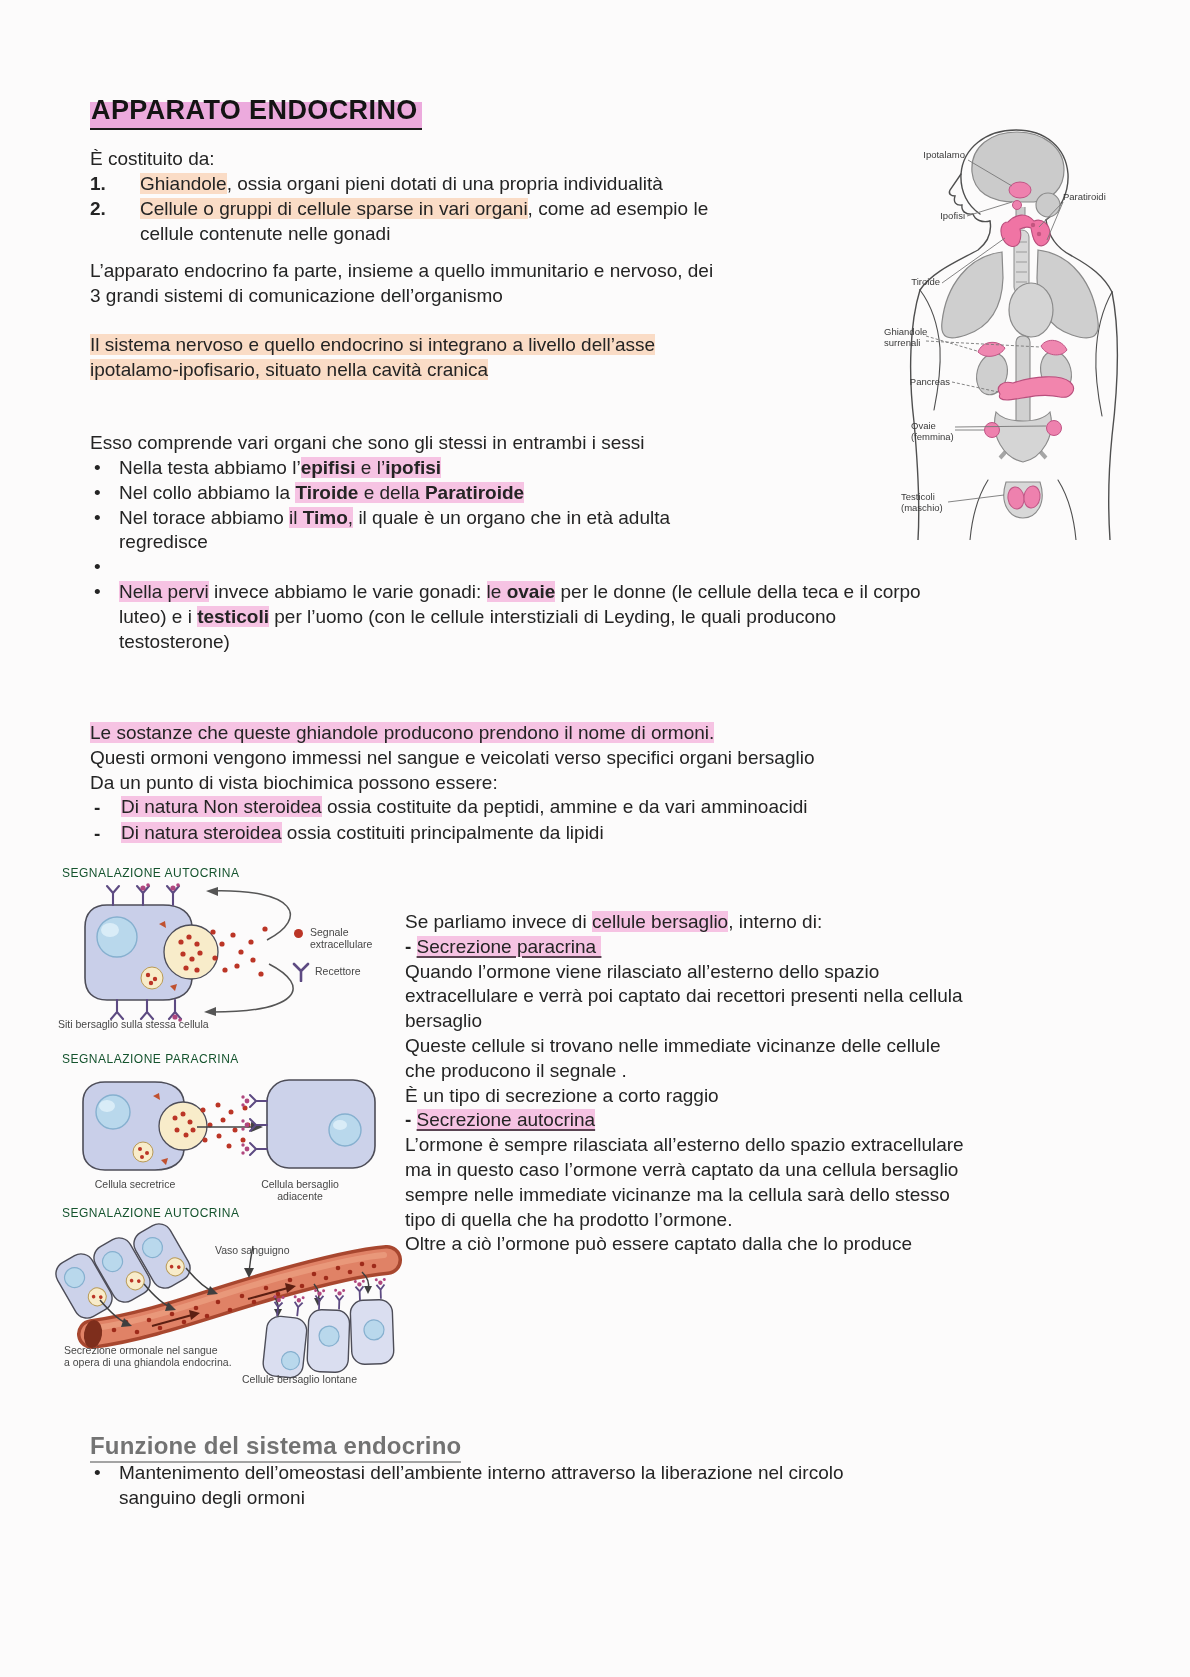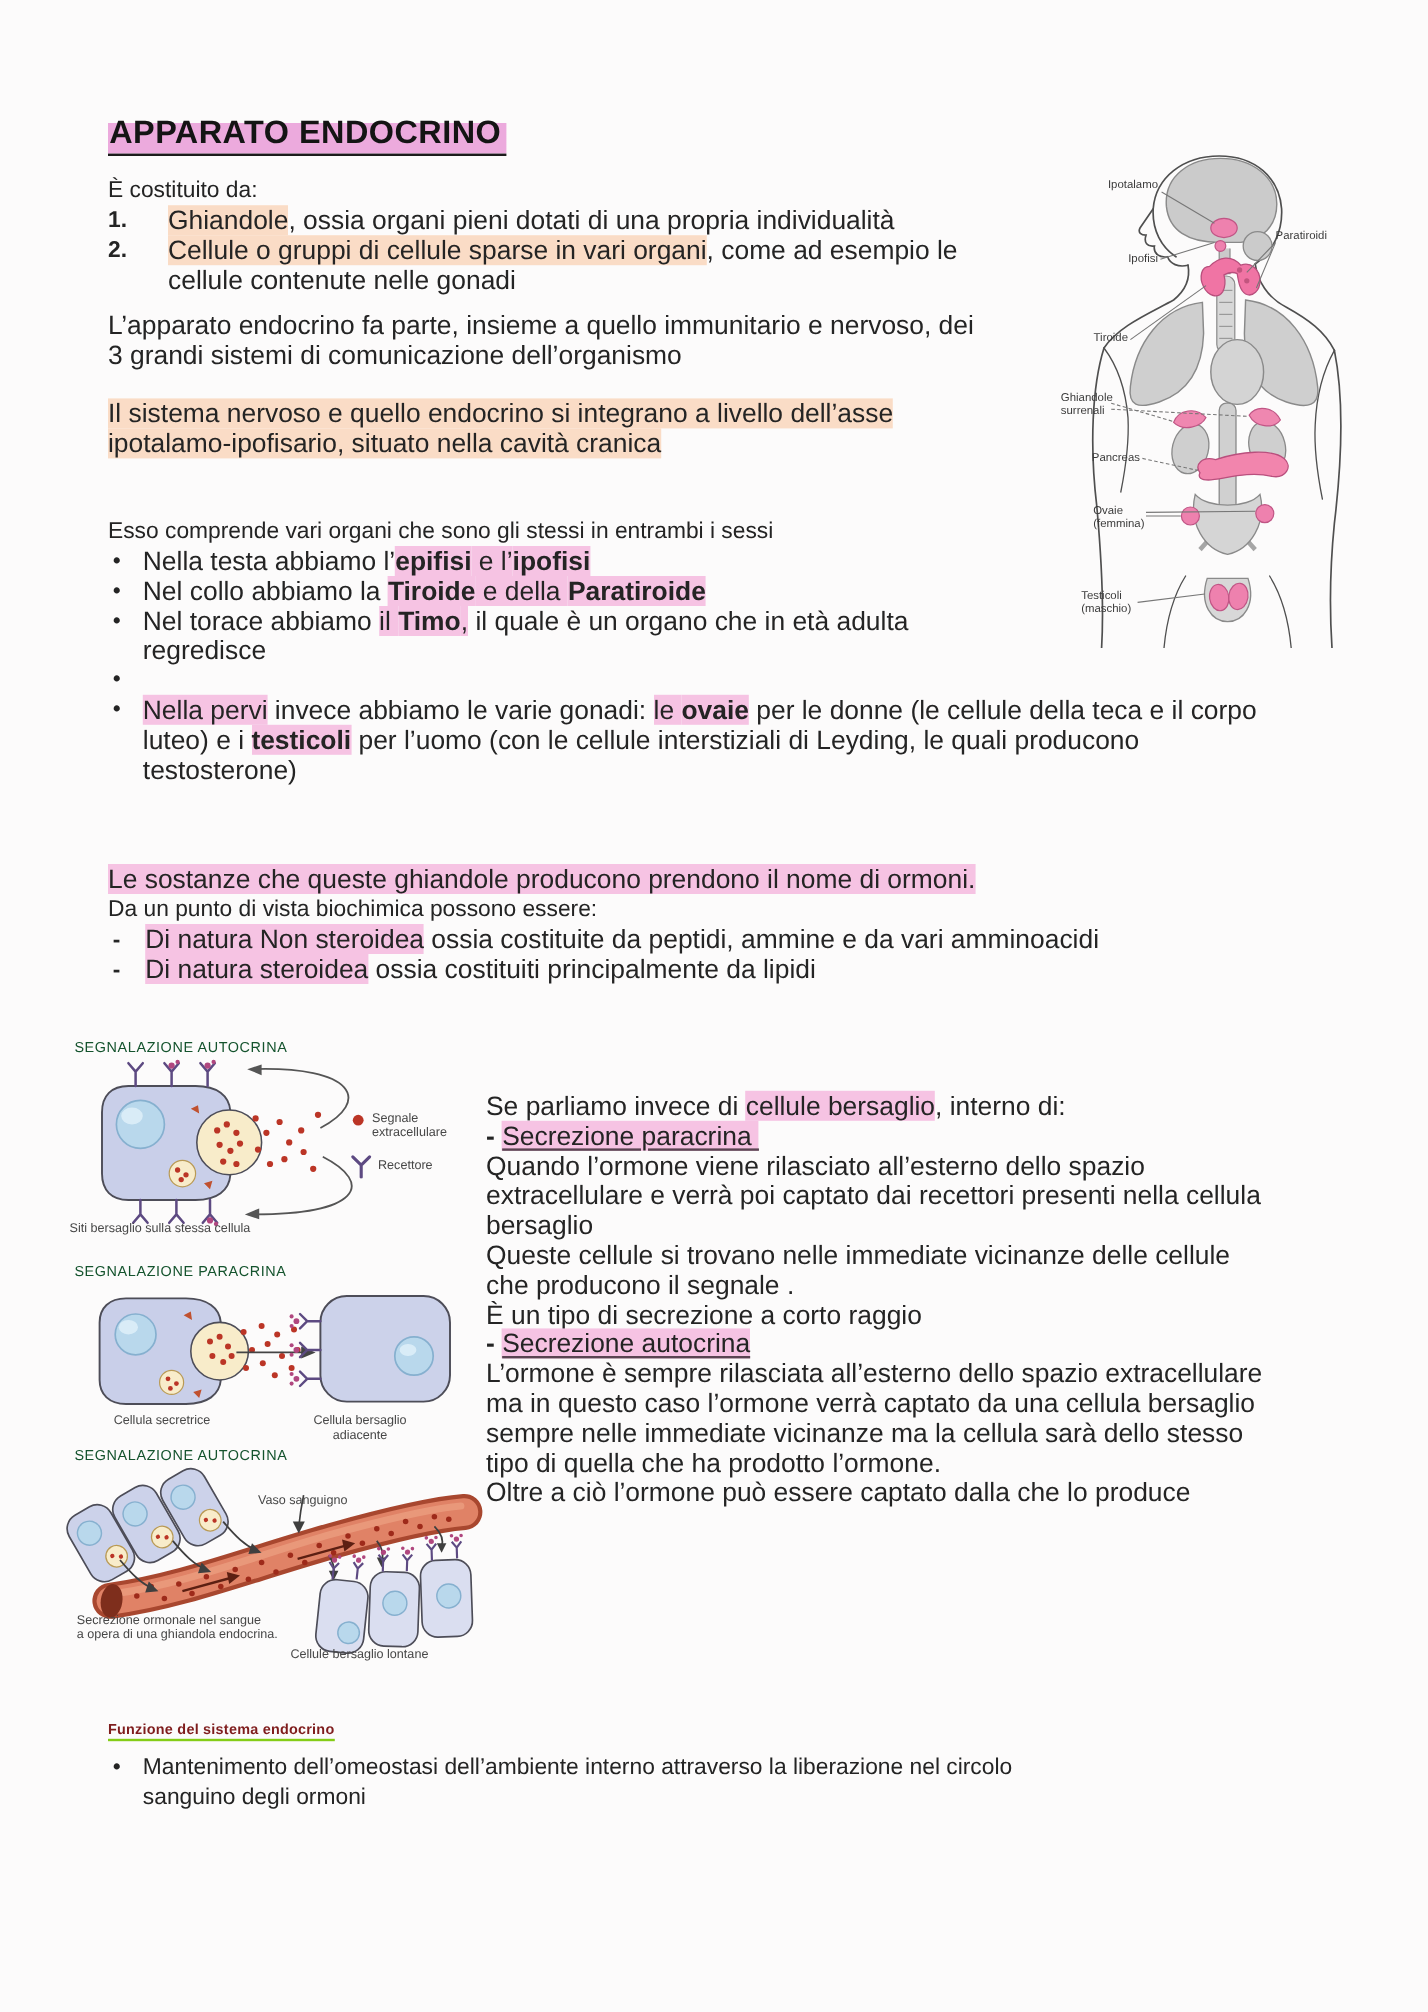--- a/index.html
+++ b/index.html
@@ -5,40 +5,40 @@
   html,body{margin:0;padding:0;}
   body{background:#e9e9e9;}
   .page{
     position:relative;width:1190px;height:1677px;margin:0 auto;
     background:#fcfbfb;overflow:hidden;
     font-family:"Liberation Sans","DejaVu Sans",sans-serif;
     color:#242424;
   }
   .abs{position:absolute;}
   .txt{font-size:19px;line-height:24.8px;white-space:pre-wrap;}
-  .rich{font-size:22px;line-height:24.8px;white-space:pre-wrap;}
+  .rich{font-size:19px;line-height:24.8px;white-space:pre-wrap;}
   .bold{font-weight:700;}
   .hl-pink{background:#f6c3e3;}
   .hl-peach{background:#fadcc6;}
   .underline{text-decoration:underline;text-decoration-thickness:1.5px;text-underline-offset:3px;text-decoration-color:#5a4452;}
   .title-hl{
     display:inline-block;font-size:27px;font-weight:700;letter-spacing:.4px;color:#141414;
     background:linear-gradient(180deg,rgba(0,0,0,0) 24%,#ecaadd 24%,#ecaadd 100%);
     border-bottom:2.6px solid #1b1b1b;padding:1px 4px 2px 1px;
   }
   .nrow,.brow,.drow{display:flex;align-items:flex-start;}
   .num{width:50px;flex:0 0 50px;font-size:19px;line-height:24.8px;}
   .bullet{width:25px;flex:0 0 25px;font-size:19px;line-height:24.8px;padding-left:4px;}
   .dash{width:27px;flex:0 0 27px;font-size:19px;line-height:25.2px;padding-left:4px;}
   .sig-head{font-size:12px;letter-spacing:.5px;color:#14532d;white-space:pre;}
   .sig-cap{font-size:10.5px;color:#474747;white-space:pre-line;}
   .blabel{font-size:9.5px;line-height:11px;color:#3a3a3a;white-space:pre-line;}
   .legend-row{display:flex;align-items:flex-start;font-size:10.5px;color:#474747;}
   .pre{white-space:pre-line;}
-  .fz-head{display:inline-block;font-size:12px;font-weight:700;color:#7f1d1d;border-bottom:2px solid #84cc16;padding-bottom:1px;letter-spacing:.2px;}
+  .fz-head{display:inline-block;font-size:24px;font-weight:700;color:#737373;border-bottom:2px solid #a3a3a3;padding-bottom:1px;letter-spacing:.2px;}
   svg{display:block;}
 </style>
 </head>
 <body>
 
 <div class="page">
 
   <div class="abs" style="left:90px;top:94px;">
     <span class="title-hl">APPARATO ENDOCRINO</span>
   </div>
@@ -82,20 +82,21 @@
     <div class="brow">
       <span class="bullet">•</span>
       <span class="rich"><span class="hl-pink">Nella pervi</span><span> invece abbiamo le varie gonadi: </span><span class="hl-pink">le </span><span class="bold hl-pink">ovaie</span><span> per le donne (le cellule della teca e il corpo
 luteo) e i </span><span class="bold hl-pink">testicoli</span><span> per l’uomo (con le cellule interstiziali di Leyding, le quali producono
 testosterone)</span></span>
     </div>
   </div>
 
   <div class="abs" style="left:90px;top:721px;width:1000px;">
     <div class="rich"><span class="hl-pink">Le sostanze che queste ghiandole producono prendono il nome di ormoni.</span></div>
+    <div class="txt">Questi ormoni vengono immessi nel sangue e veicolati verso specifici organi bersaglio</div>
     <div class="txt">Da un punto di vista biochimica possono essere:</div>
     <div class="drow">
       <span class="dash bold">-</span>
       <span class="rich"><span class="hl-pink">Di natura Non steroidea</span><span> ossia costituite da peptidi, ammine e da vari amminoacidi</span></span>
     </div>
     <div class="drow">
       <span class="dash bold">-</span>
       <span class="rich"><span class="hl-pink">Di natura steroidea</span><span> ossia costituiti principalmente da lipidi</span></span>
     </div>
   </div>

